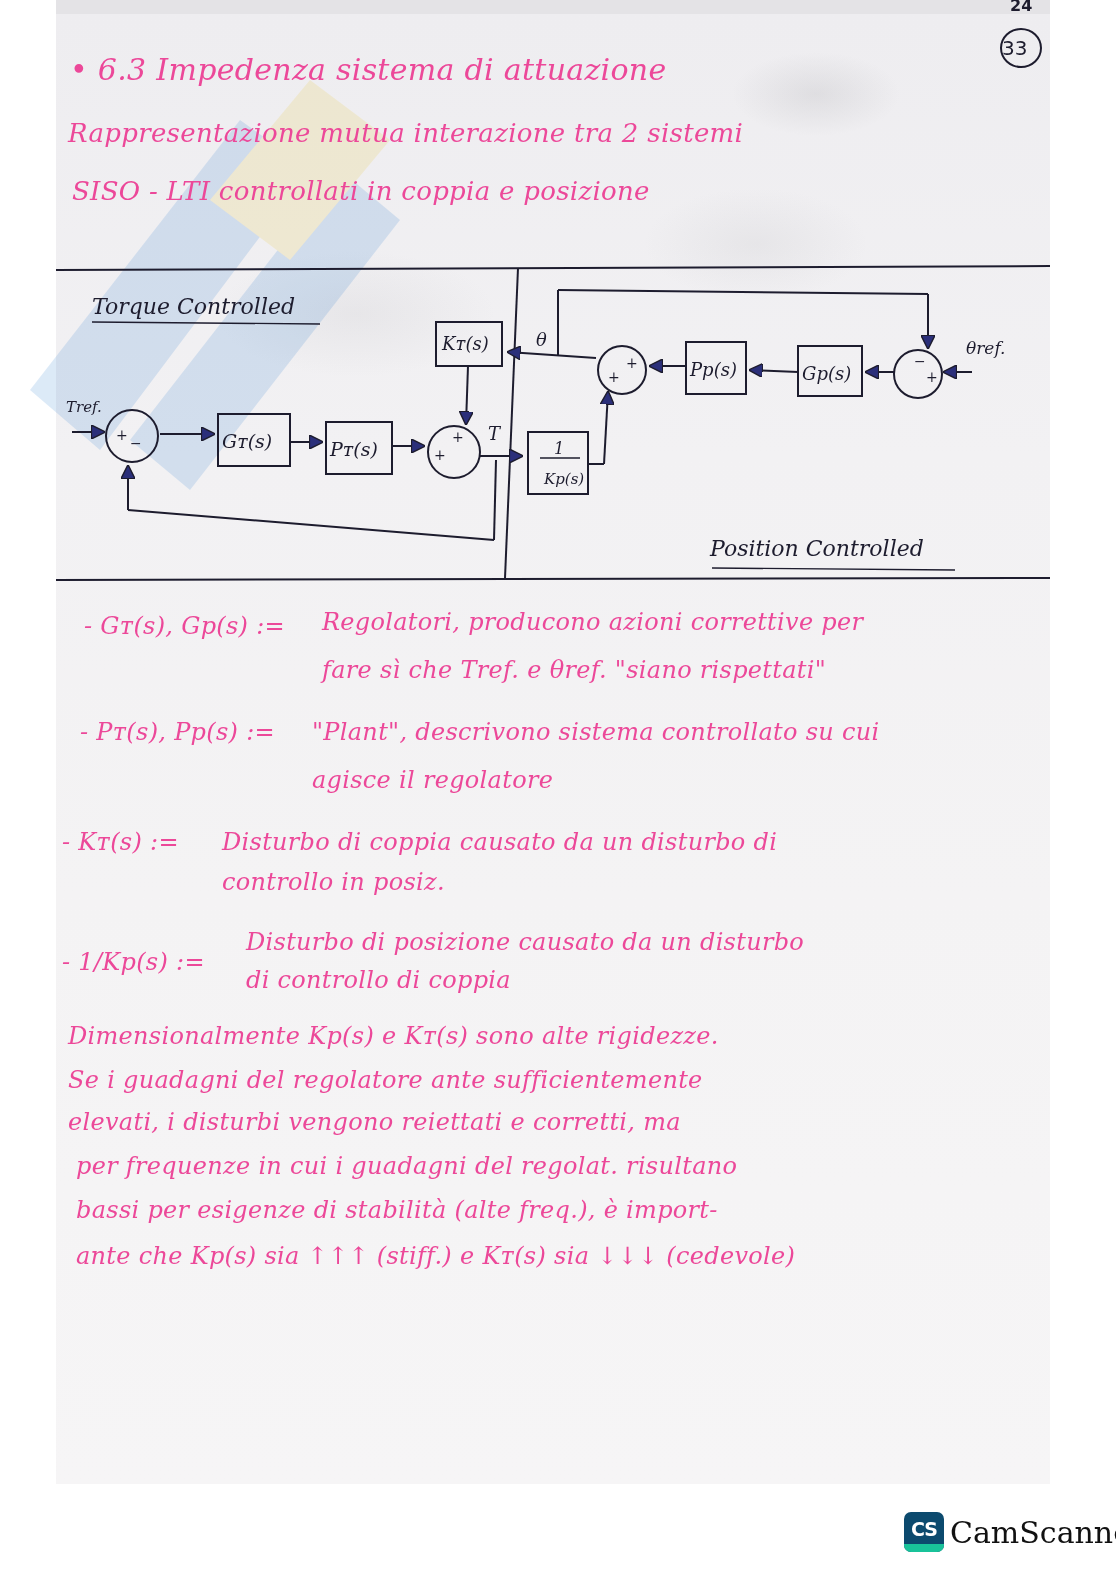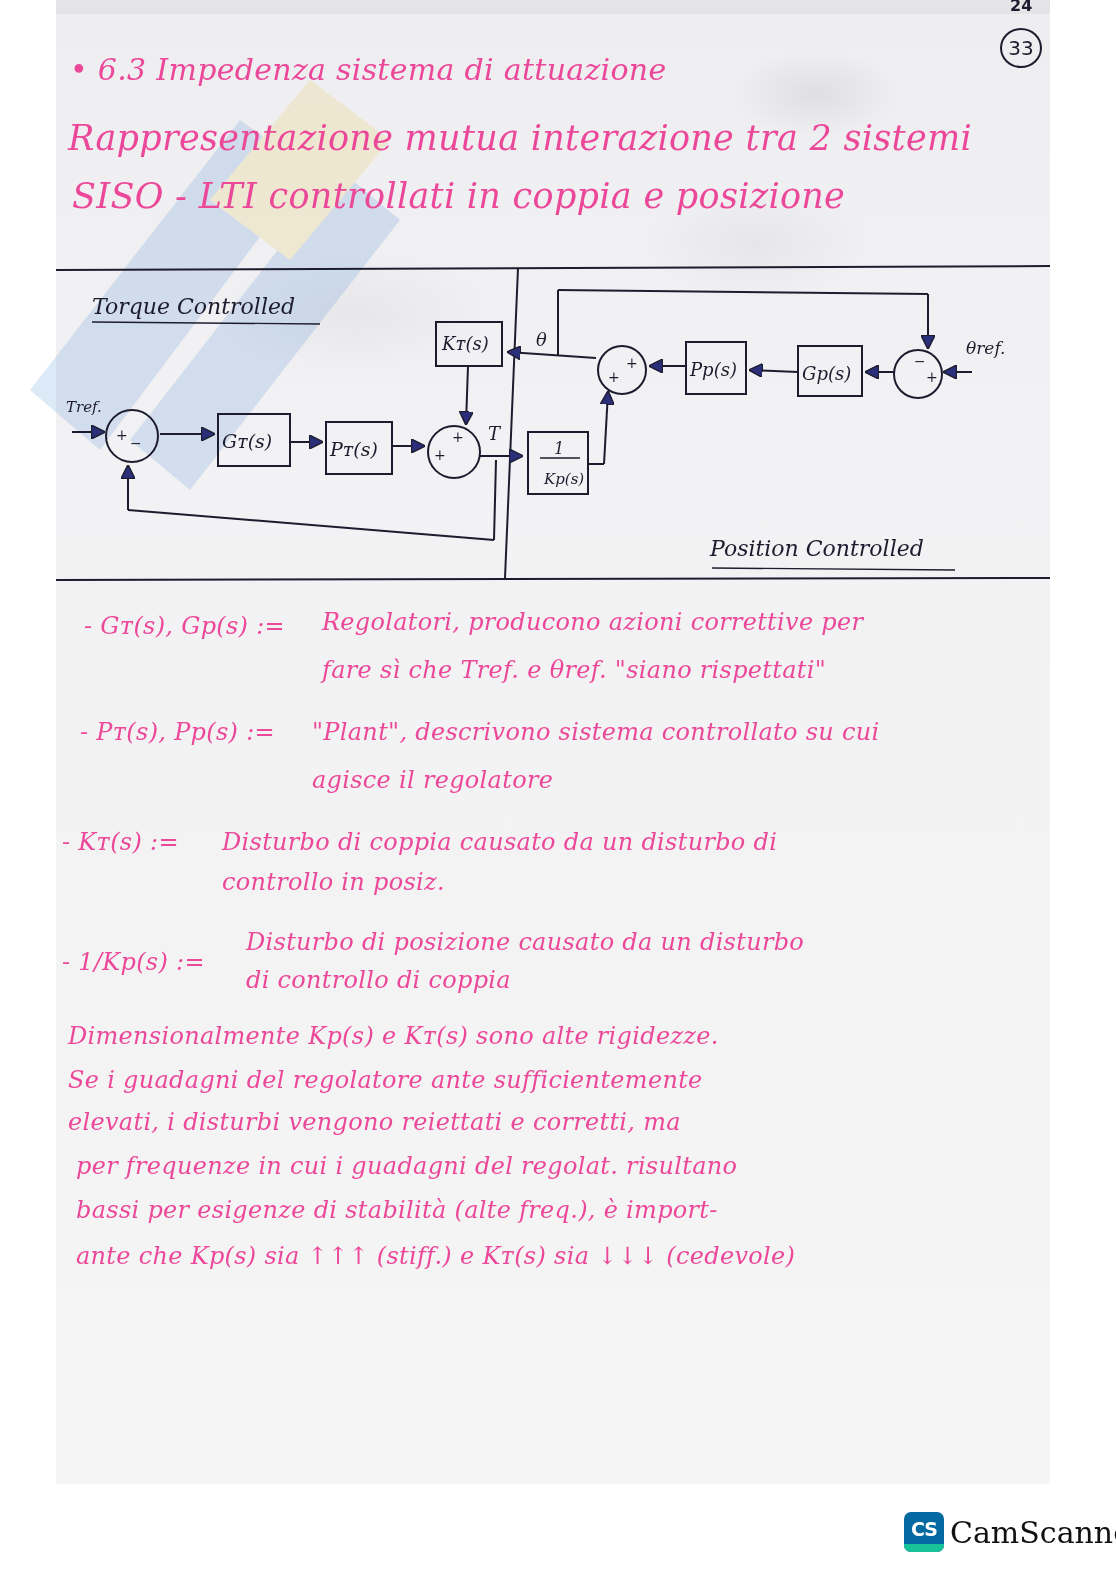--- a/index.html
+++ b/index.html
@@ -23,40 +23,40 @@
     .right-margin { position: absolute; left: 1050px; top: 0; width: 66px; height: 1490px; background: #ffffff; }
     .top-strip { position: absolute; left: 56px; top: 0; width: 994px; height: 14px; background: #e4e3e6; }
 
     .watermark { position: absolute; left: 10px; top: 60px; width: 420px; height: 460px; pointer-events: none; }
     .hw {
       position: absolute; color: #ec4899;
       font-family: "DejaVu Serif", serif; font-style: italic; white-space: nowrap;
       letter-spacing: 0.3px;
     }
     .title { font-size: 30px; }
-    .line-l { font-size: 35px; }
+    .line-l { font-size: 26px; }
     .txt { font-size: 24px; }
 
     .page-num {
       position: absolute; left: 1000px; top: 28px; width: 38px; height: 36px;
       border: 2px solid #1d1c2e; border-radius: 50%;
-      display: flex; align-items: center; justify-content: center;
+      display: flex; align-items: center; justify-content: flex-start;
       font-family: "DejaVu Sans", sans-serif; font-size: 20px; color: #1d1c2e;
     }
     .page-num-top {
       position: absolute; left: 1010px; top: -4px; font-size: 16px; font-weight: bold;
       font-family: "DejaVu Sans", sans-serif; color: #1d1c2e;
     }
 
     .diagram { position: absolute; left: 0; top: 0; width: 1116px; height: 600px; pointer-events: none; }
     .diagram text { font-family: "DejaVu Serif", serif; font-style: italic; fill: #1d1c2e; }
 
     .cs-logo { position: absolute; left: 904px; top: 1512px; display: flex; align-items: center; gap: 6px; }
     .cs-badge {
-      width: 40px; height: 40px; border-radius: 7px; background: #0369a1; position: relative; overflow: hidden;
+      width: 40px; height: 40px; border-radius: 7px; background: #0c4a6e; position: relative; overflow: hidden;
       display: flex; align-items: center; justify-content: center;
       color: #fff; font-family: "DejaVu Sans", sans-serif; font-weight: bold; font-size: 19px; letter-spacing: -1px;
     }
     .cs-badge::after { content: ""; position: absolute; left: 0; right: 0; bottom: 0; height: 8px; background: #19c39a; }
     .cs-badge span { position: relative; top: -3px; }
     .cs-name { font-family: "DejaVu Serif", serif; font-size: 30px; color: #111; }
   </style>
 </head>
 <body>
 

